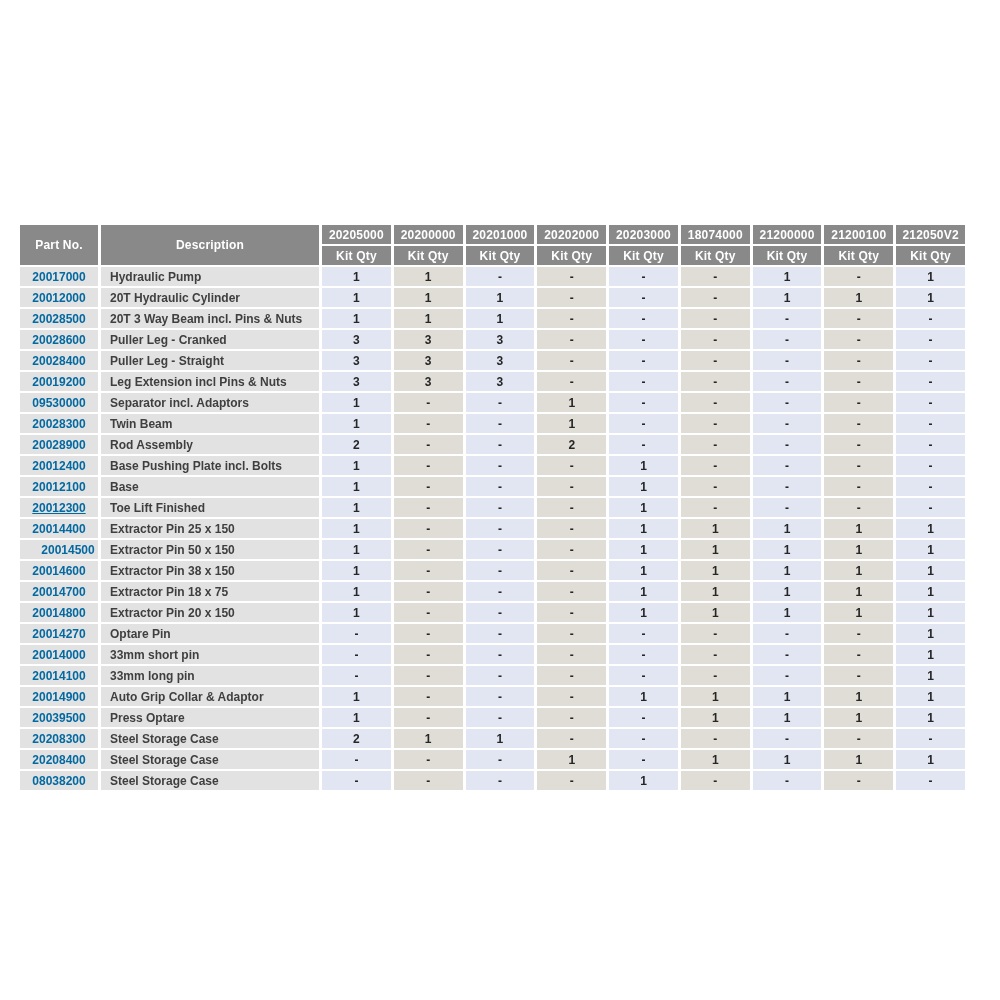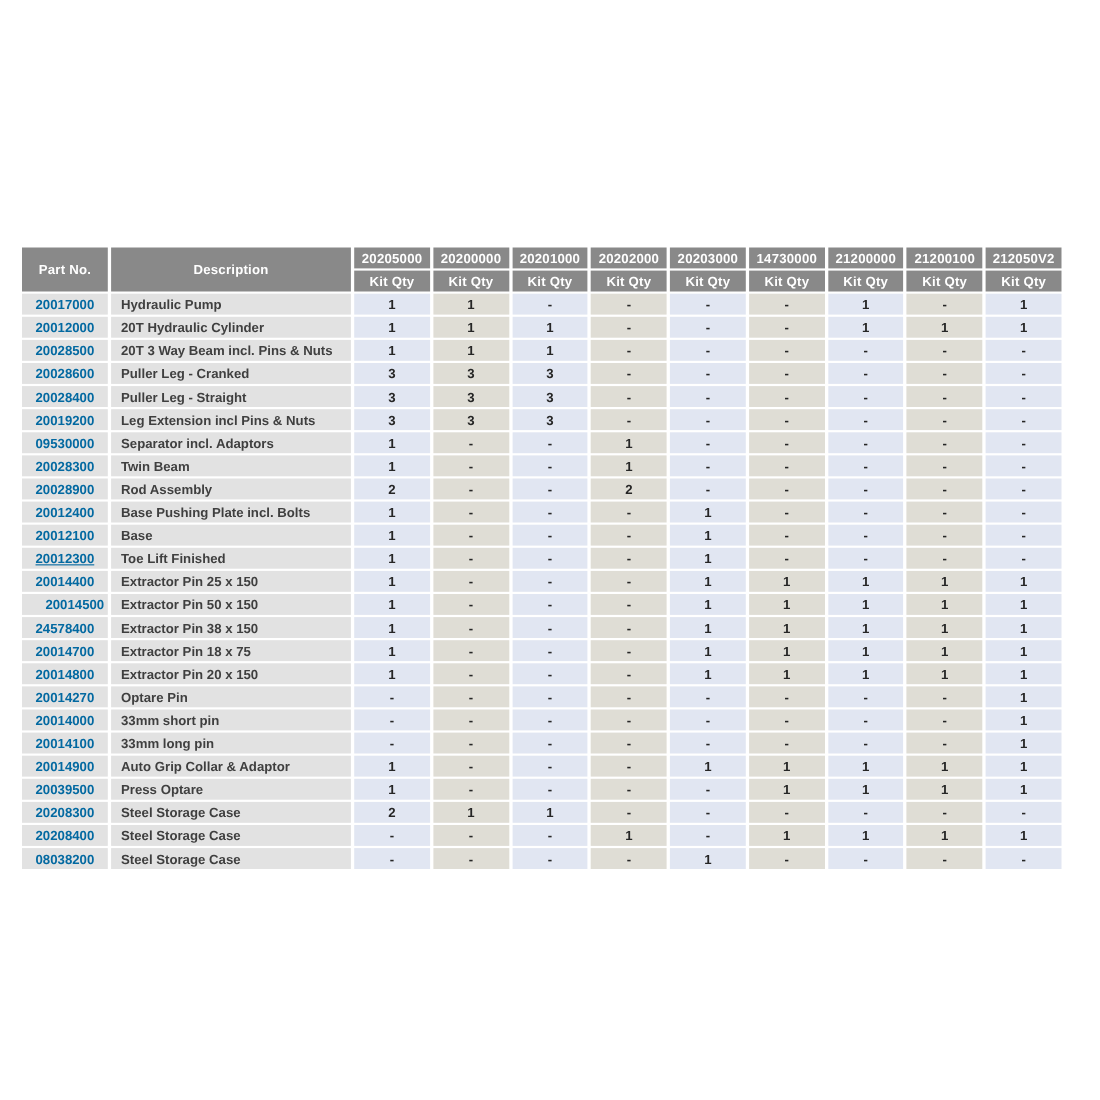--- a/index.html
+++ b/index.html
@@ -63,21 +63,21 @@
 <div class="sheet">
   <div class="grid" id="grid">
     <div class="cell hdr span2" style="grid-column:1; grid-row:1 / span 2;">Part No.</div>
     <div class="cell hdr span2" style="grid-column:2; grid-row:1 / span 2;">Description</div>
 
   <div class="cell hdr" style="grid-area: 1 / 3;">20205000</div>
       <div class="cell hdr" style="grid-area: 1 / 4;">20200000</div>
       <div class="cell hdr" style="grid-area: 1 / 5;">20201000</div>
       <div class="cell hdr" style="grid-area: 1 / 6;">20202000</div>
       <div class="cell hdr" style="grid-area: 1 / 7;">20203000</div>
-      <div class="cell hdr" style="grid-area: 1 / 8;">14730000</div>
+      <div class="cell hdr" style="grid-area: 1 / 8;">18074000</div>
       <div class="cell hdr" style="grid-area: 1 / 9;">21200000</div>
       <div class="cell hdr" style="grid-area: 1 / 10;">21200100</div>
       <div class="cell hdr" style="grid-area: 1 / 11;">212050V2</div>
       <div class="cell hdr" style="grid-area: 2 / 3;">Kit Qty</div>
       <div class="cell hdr" style="grid-area: 2 / 4;">Kit Qty</div>
       <div class="cell hdr" style="grid-area: 2 / 5;">Kit Qty</div>
       <div class="cell hdr" style="grid-area: 2 / 6;">Kit Qty</div>
       <div class="cell hdr" style="grid-area: 2 / 7;">Kit Qty</div>
       <div class="cell hdr" style="grid-area: 2 / 8;">Kit Qty</div>
       <div class="cell hdr" style="grid-area: 2 / 9;">Kit Qty</div>
@@ -230,21 +230,21 @@
       <div class="cell desc" style="grid-area: 16 / 2;">Extractor Pin 50 x 150</div>
       <div class="cell qty qb" style="grid-area: 16 / 3;">1</div>
       <div class="cell qty qt" style="grid-area: 16 / 4;">-</div>
       <div class="cell qty qb" style="grid-area: 16 / 5;">-</div>
       <div class="cell qty qt" style="grid-area: 16 / 6;">-</div>
       <div class="cell qty qb" style="grid-area: 16 / 7;">1</div>
       <div class="cell qty qt" style="grid-area: 16 / 8;">1</div>
       <div class="cell qty qb" style="grid-area: 16 / 9;">1</div>
       <div class="cell qty qt" style="grid-area: 16 / 10;">1</div>
       <div class="cell qty qb" style="grid-area: 16 / 11;">1</div>
-      <div class="cell part" style="grid-area: 17 / 1;">24578400</div>
+      <div class="cell part" style="grid-area: 17 / 1;">20014600</div>
       <div class="cell desc" style="grid-area: 17 / 2;">Extractor Pin 38 x 150</div>
       <div class="cell qty qb" style="grid-area: 17 / 3;">1</div>
       <div class="cell qty qt" style="grid-area: 17 / 4;">-</div>
       <div class="cell qty qb" style="grid-area: 17 / 5;">-</div>
       <div class="cell qty qt" style="grid-area: 17 / 6;">-</div>
       <div class="cell qty qb" style="grid-area: 17 / 7;">1</div>
       <div class="cell qty qt" style="grid-area: 17 / 8;">1</div>
       <div class="cell qty qb" style="grid-area: 17 / 9;">1</div>
       <div class="cell qty qt" style="grid-area: 17 / 10;">1</div>
       <div class="cell qty qb" style="grid-area: 17 / 11;">1</div>

